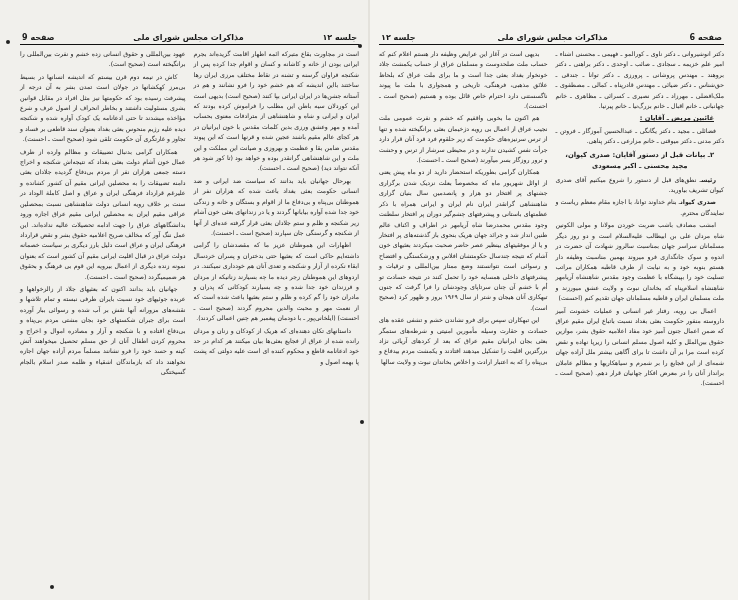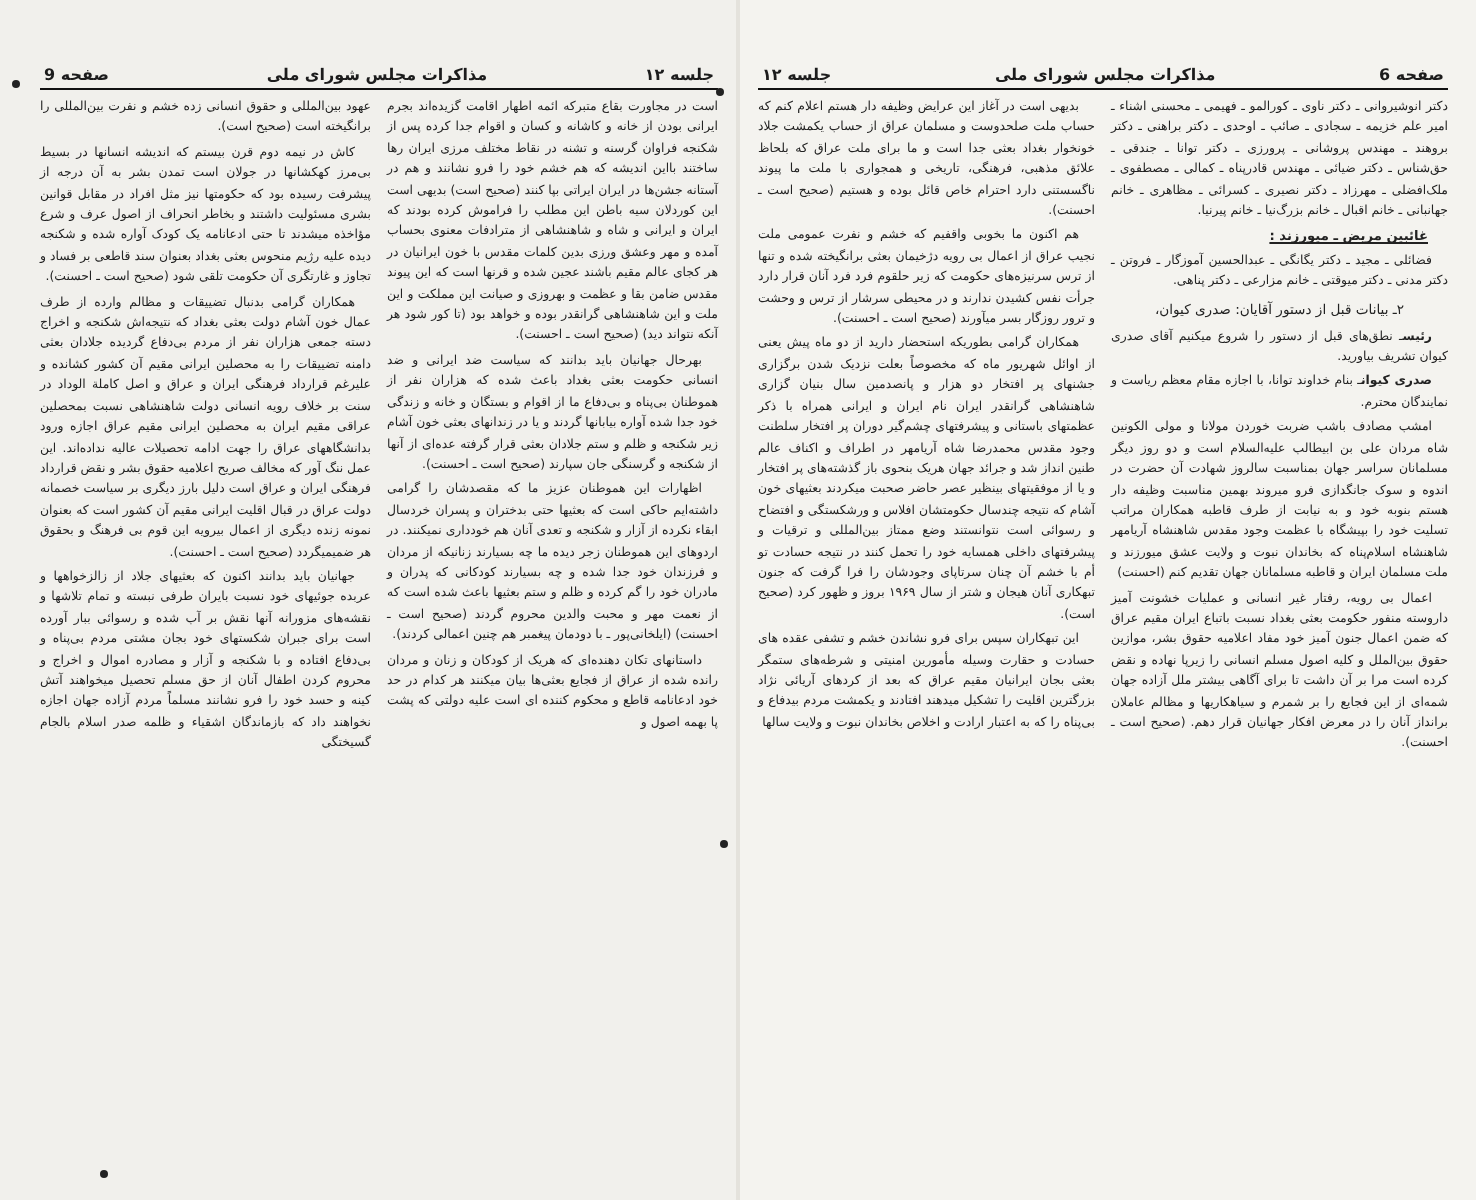--- a/index.html
+++ b/index.html
@@ -23,21 +23,21 @@
   }
   .header span { font-family: "DejaVu Sans", sans-serif; }
   .cols { display: flex; flex-direction: row-reverse; gap: 8px; margin-top: 4px; }
   .col {
     width: 50%; direction: rtl; text-align: justify;
     font-size: 6.2px; line-height: 10.4px; color: #222;
     font-family: "DejaVu Sans", sans-serif;
   }
   .col p { margin: 0 0 2px 0; text-indent: 8px; }
   .col p.noindent { text-indent: 0; }
-  .section-title { font-weight: normal; text-align: center; font-size: 6.8px; line-height: 11px; margin: 3px 0; }
+  .section-title { font-weight: bold; text-align: center; font-size: 6.8px; line-height: 11px; margin: 3px 0; }
   .underlined { text-decoration: underline; font-weight: bold; font-size: 6.6px; margin: 2px 0; text-align: right; padding-right: 10px;}
   .speaker { font-weight: bold; }
   .dot { position: absolute; width: 4px; height: 4px; background: #222; border-radius: 50%; }
 </style>
 </head>
 <body>
 
 <div class="spread">
 
   <div class="page left">
@@ -64,24 +64,25 @@
 
   <div class="page right">
     <div class="header">
       <span>صفحه 6</span>
       <span>مذاکرات مجلس شورای ملی</span>
       <span>جلسه ۱۲</span>
     </div>
     <div class="cols">
       <div class="col">
         <p class="noindent">دکتر انوشیروانی ـ دکتر ناوی ـ کورالمو ـ فهیمی ـ محسنی اشناء ـ امیر علم خزیمه ـ سجادی ـ صائب ـ اوحدی ـ دکتر براهنی ـ دکتر بروهند ـ مهندس پروشانی ـ پرورزی ـ دکتر توانا ـ جندقی ـ حق‌شناس ـ دکتر ضیائی ـ مهندس قادرپناه ـ کمالی ـ مصطفوی ـ ملک‌افضلی ـ مهرزاد ـ دکتر نصیری ـ کسرائی ـ مظاهری ـ خانم جهانبانی ـ خانم اقبال ـ خانم بزرگ‌نیا ـ خانم پیرنیا.</p>
-        <div class="underlined">غائبین مریض ـ میورزند :</div>
+        <div class="underlined">غائبین مریض ـ آقایان :</div>
         <p>فضائلی ـ مجید ـ دکتر یگانگی ـ عبدالحسین آموزگار ـ فروتن ـ دکتر مدنی ـ دکتر میوقتی ـ خانم مزارعی ـ دکتر پناهی.</p>
         <div class="section-title">
           <div>۲ـ بیانات قبل از دستور آقایان: صدری کیوان،</div>
+          <div>مجید محسنی ـ اکبر مسعودی</div>
         </div>
         <p><span class="speaker">رئیس</span><span>ـ نطق‌های قبل از دستور را شروع میکنیم آقای صدری کیوان تشریف بیاورید.</span></p>
         <p><span class="speaker">صدری کیوان</span><span>ـ بنام خداوند توانا، با اجازه مقام معظم ریاست و نمایندگان محترم.</span></p>
         <p>امشب مصادف باشب ضربت خوردن مولانا و مولی الکونین شاه مردان علی بن ابیطالب علیه‌السلام است و دو روز دیگر مسلمانان سراسر جهان بمناسبت سالروز شهادت آن حضرت در اندوه و سوک جانگدازی فرو میروند بهمین مناسبت وظیفه دار هستم بنوبه خود و به نیابت از طرف قاطبه همکاران مراتب تسلیت خود را بپیشگاه با عظمت وجود مقدس شاهنشاه آریامهر شاهنشاه اسلام‌پناه که بخاندان نبوت و ولایت عشق میورزند و ملت مسلمان ایران و قاطبه مسلمانان جهان تقدیم کنم (احسنت)</p>
         <p>اعمال بی رویه، رفتار غیر انسانی و عملیات خشونت آمیز داروسته منفور حکومت بعثی بغداد نسبت باتباع ایران مقیم عراق که ضمن اعمال جنون آمیز خود مفاد اعلامیه حقوق بشر، موازین حقوق بین‌الملل و کلیه اصول مسلم انسانی را زیرپا نهاده و نقض کرده است مرا بر آن داشت تا برای آگاهی بیشتر ملل آزاده جهان شمه‌ای از این فجایع را بر شمرم و سیاهکاریها و مظالم عاملان برانداز آنان را در معرض افکار جهانیان قرار دهم. (صحیح است ـ احسنت).</p>
       </div>
       <div class="col">
         <p>بدیهی است در آغاز این عرایض وظیفه دار هستم اعلام کنم که حساب ملت صلحدوست و مسلمان عراق از حساب یکمشت جلاد خونخوار بغداد بعثی جدا است و ما برای ملت عراق که بلحاظ علائق مذهبی، فرهنگی، تاریخی و همجواری با ملت ما پیوند ناگسستنی دارد احترام خاص قائل بوده و هستیم (صحیح است ـ احسنت).</p>
         <p>هم اکنون ما بخوبی واقفیم که خشم و نفرت عمومی ملت نجیب عراق از اعمال بی رویه دژخیمان بعثی برانگیخته شده و تنها از ترس سرنیزه‌های حکومت که زیر حلقوم فرد فرد آنان قرار دارد جرأت نفس کشیدن ندارند و در محیطی سرشار از ترس و وحشت و ترور روزگار بسر میآورند (صحیح است ـ احسنت).</p>
         <p>همکاران گرامی بطوریکه استحضار دارید از دو ماه پیش یعنی از اوائل شهریور ماه که مخصوصاً بعلت نزدیک شدن برگزاری جشنهای پر افتخار دو هزار و پانصدمین سال بنیان گزاری شاهنشاهی گرانقدر ایران نام ایران و ایرانی همراه با ذکر عظمتهای باستانی و پیشرفتهای چشم‌گیر دوران پر افتخار سلطنت وجود مقدس محمدرضا شاه آریامهر در اطراف و اکناف عالم طنین انداز شد و جرائد جهان هریک بنحوی باز گذشته‌های پر افتخار و یا از موفقیتهای بینظیر عصر حاضر صحبت میکردند بعثیهای خون آشام که نتیجه چندسال حکومتشان افلاس و ورشکستگی و افتضاح و رسوائی است نتوانستند وضع ممتاز بین‌المللی و ترقیات و پیشرفتهای داخلی همسایه خود را تحمل کنند در نتیجه حسادت تو أم با خشم آن چنان سرتاپای وجودشان را فرا گرفت که جنون تبهکاری آنان هیجان و شتر از سال ۱۹۶۹ بروز و ظهور کرد (صحیح است).</p>

